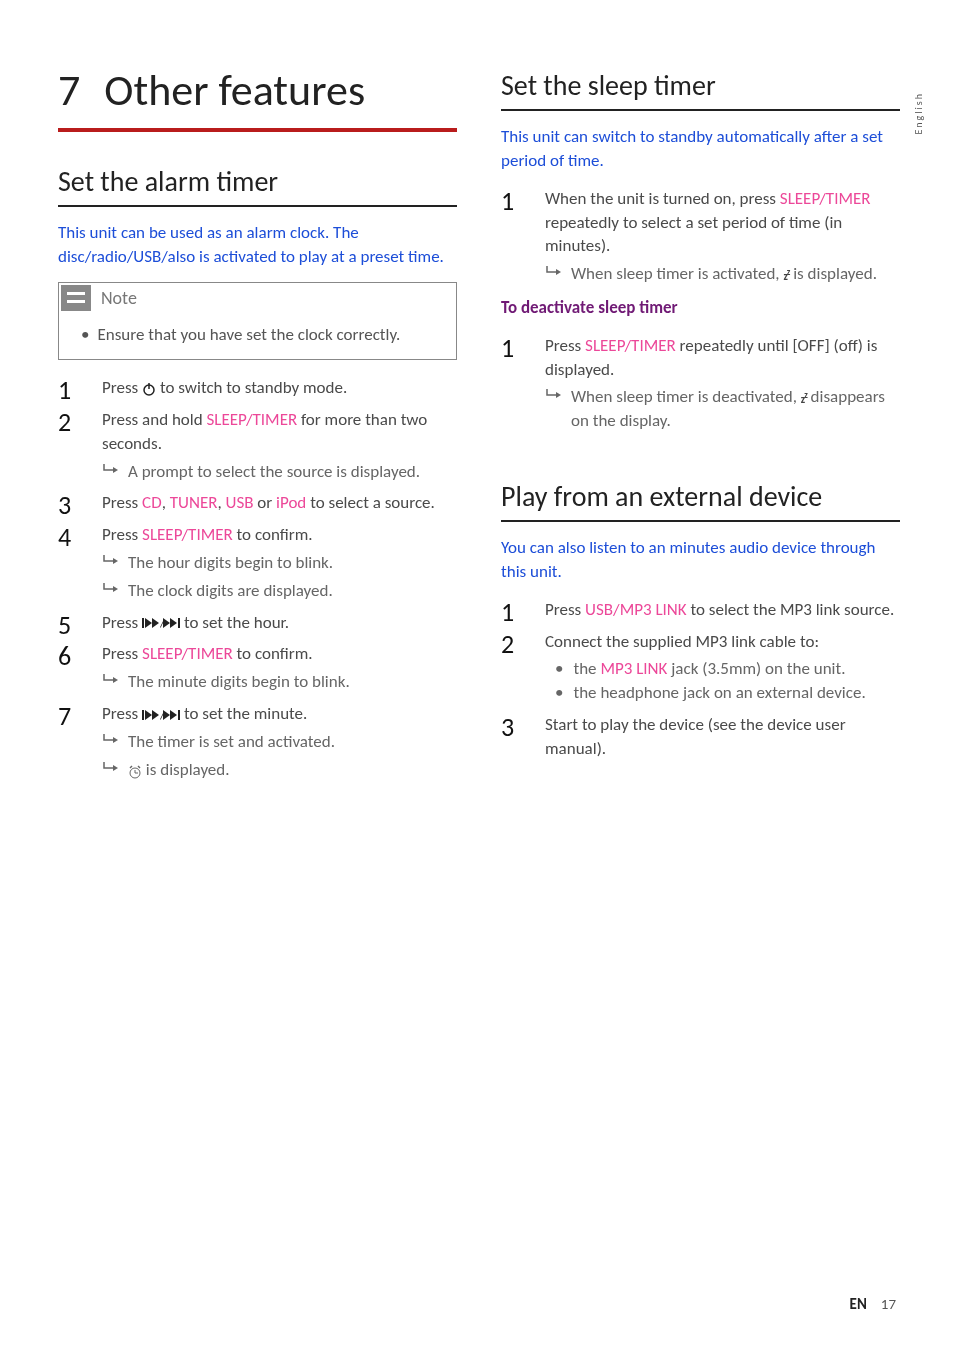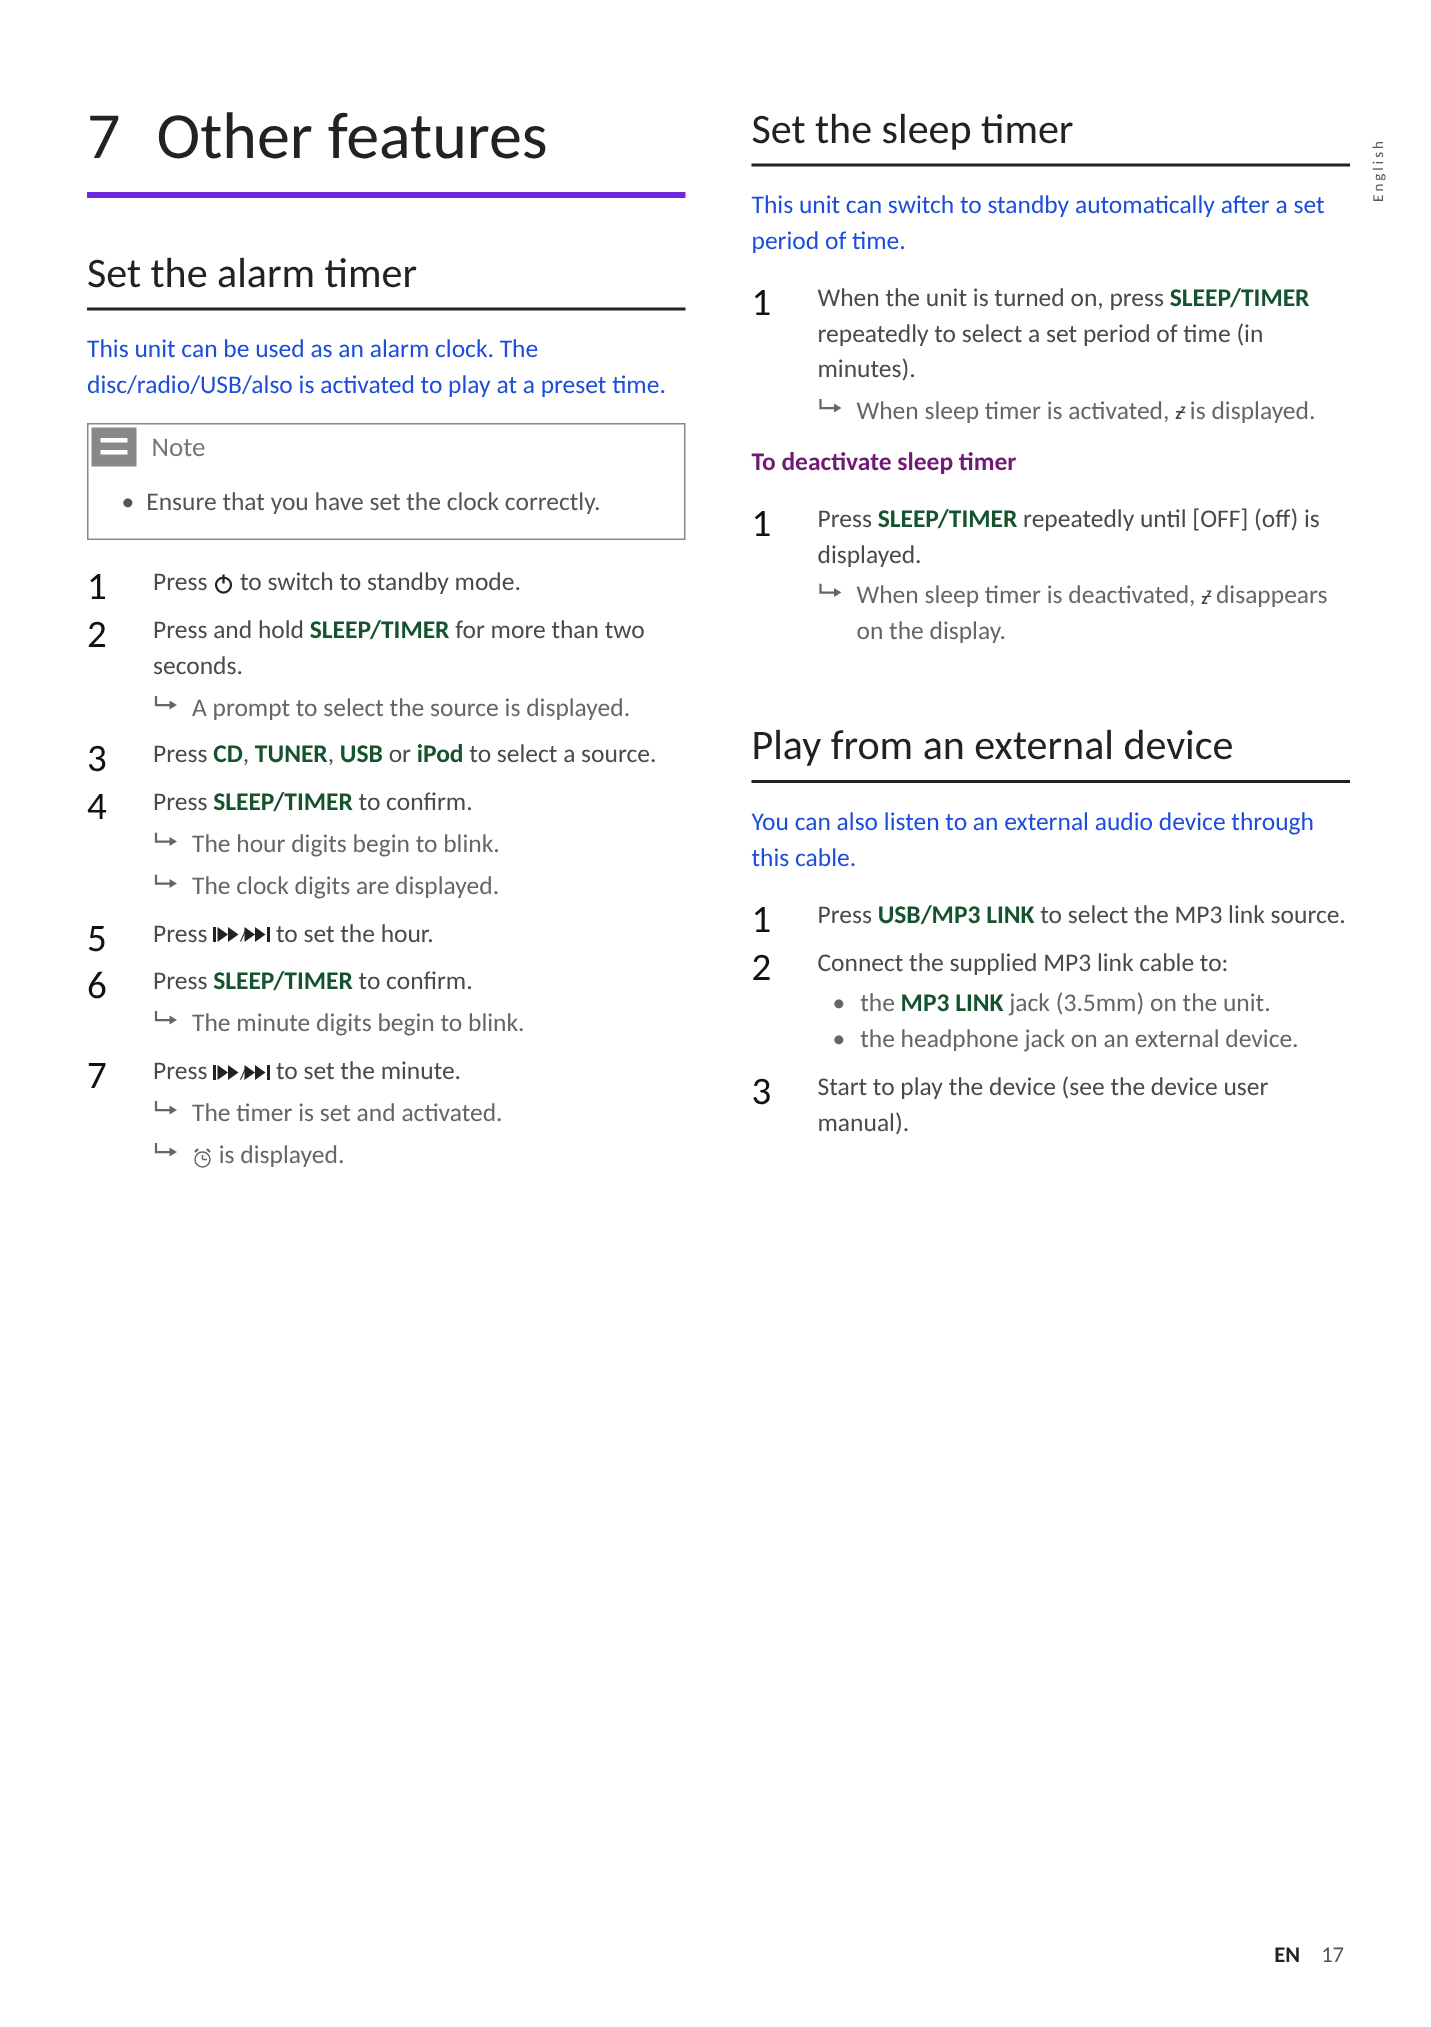--- a/index.html
+++ b/index.html
@@ -27,21 +27,21 @@
   }
   .columns {
     display: flex;
     gap: 44px;
   }
   .col { flex: 1; min-width: 0; }
   h1.chapter {
     font-size: 44px;
     font-weight: 400;
     color: #222;
-    border-bottom: 4px solid #6d28d9;
+    border-bottom: 4px solid #b91c1c;
     padding-bottom: 6px;
     margin-bottom: 30px;
   }
   h1.chapter .num { margin-right: 24px; }
   h2.section {
     font-size: 28px;
     font-weight: 400;
     color: #222;
     border-bottom: 2.5px solid #222;
     padding-bottom: 4px;
@@ -99,21 +99,21 @@
     display: flex;
     gap: 10px;
     margin-top: 4px;
     padding-left: 0px;
     color: #666;
   }
   .sub svg { flex: 0 0 auto; margin-top: 4px; }
   .sub-bullets { list-style: none; padding-left: 0; margin-top: 4px; }
   .sub-bullets li { display:flex; gap:10px; color:#666; padding-left:10px; }
   .sub-bullets li::before { content:"•"; }
-  strong { font-weight: 700; color: #14532d; }
+  strong { font-weight: 400; color: #ec4899; }
   .inline-icon { display:inline-block; vertical-align:middle; }
   .footer {
     position: absolute;
     bottom: 36px;
     right: 58px;
     font-size: 15px;
     color: #555;
   }
   .footer b { color:#222; font-weight:600; margin-right:14px; }
   .subhead { font-weight:600; color:#701a75; margin:10px 0 14px 0; }
@@ -235,21 +235,21 @@
               <path d="M2 0 L2 6 L12 6" fill="none" stroke="#666" stroke-width="1.5"></path>
               <polygon points="11,3 16,6 11,9" fill="#666"></polygon>
             </svg>
             <span>When sleep timer is deactivated, <span class="inline-icon" style="font-size:11px;font-weight:bold;color:#444;letter-spacing:-1px;">z<sup style="font-size:9px;">z</sup></span> disappears on the display.</span>
           </div></li>
       </ol>
 
     <div class="spacer"></div>
 
     <h2 class="section">Play from an external device</h2>
-    <p class="intro">You can also listen to an external audio device through this cable.</p>
+    <p class="intro">You can also listen to an minutes audio device through this unit.</p>
     <ol class="steps remap1" id="right-steps-c">
         <li>Press <strong>USB/MP3 LINK</strong> to select the MP3 link source.</li>
         <li>Connect the supplied MP3 link cable to:<ul class="sub-bullets">
             <li>
               <span>the <strong>MP3 LINK</strong> jack (3.5mm) on the unit.</span>
             </li>
             <li>
               <span>the headphone jack on an external device.</span>
             </li>
           </ul></li>

